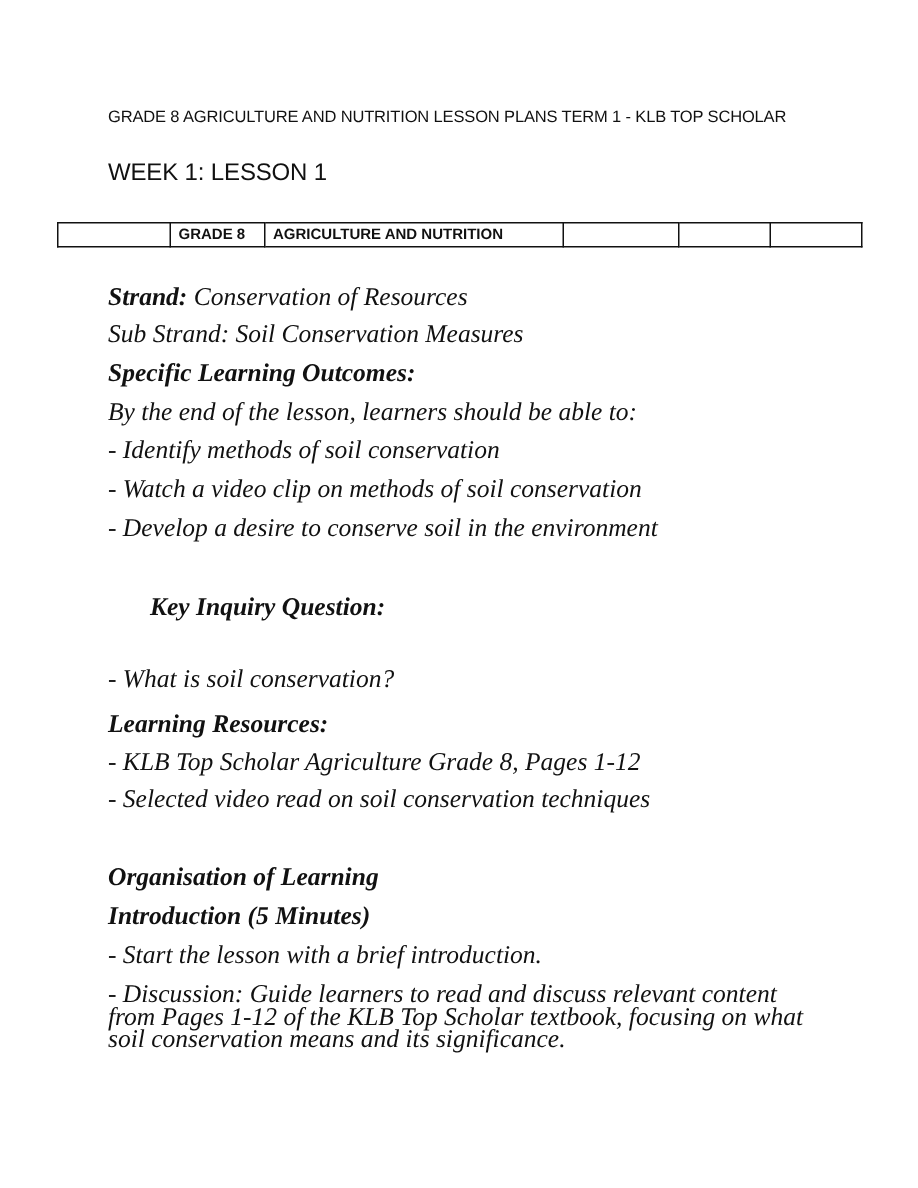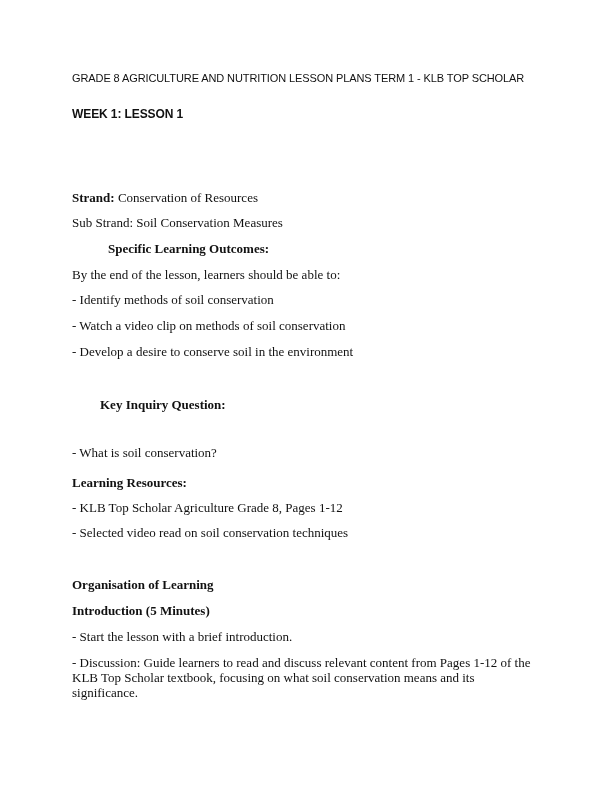--- a/index.html
+++ b/index.html
@@ -27,22 +27,22 @@
     .title {
       left: 72px;
       top: 72px;
       font-size: 11px;
       font-weight: normal;
       letter-spacing: -0.1px;
     }
     .subtitle {
       left: 72px;
       top: 107px;
-      font-size: 12px;
-      font-weight: bold;
+      font-size: 16px;
+      font-weight: normal;
       letter-spacing: -0.1px;
     }
     table.meta {
       position: absolute;
       left: 38px;
       top: 148px;
       width: 536px;
       border-collapse: collapse;
       table-layout: fixed;
       font-family: "Liberation Sans", "DejaVu Sans", sans-serif;
@@ -56,22 +56,23 @@
       line-height: 15px;
       white-space: nowrap;
       overflow: hidden;
     }
     table.meta td.center {
       text-align: center;
       padding: 0;
     }
     .body-line {
       left: 72px;
-      font-size: 13px;
+      font-size: 17px;
       line-height: 14px;
+      font-style: italic;
     }
     .bold { font-weight: bold; }
     .wrap {
       white-space: normal;
       width: 470px;
       line-height: 15px;
     }
   </style>
 </head>
 <body>
@@ -84,30 +85,38 @@
   <table class="meta">
     <colgroup>
       <col style="width:75px">
       <col style="width:63px">
       <col style="width:199px">
       <col style="width:77px">
       <col style="width:61px">
       <col style="width:61px">
     </colgroup>
     <tbody>
+    <tr>
+      <td></td>
+      <td>GRADE 8</td>
+      <td>AGRICULTURE AND NUTRITION</td>
+      <td></td>
+      <td></td>
+      <td></td>
+    </tr>
   </tbody>
     </table>
 
   <div class="abs serif body-line" style="top:191px;">
     <span class="bold">Strand:</span><span> Conservation of Resources</span>
   </div>
 
   <div class="abs serif body-line" style="top:216px;">Sub Strand: Soil Conservation Measures</div>
 
-  <div class="abs serif body-line bold" style="top:242px;margin-left:36px;">Specific Learning Outcomes:</div>
+  <div class="abs serif body-line bold" style="top:242px;">Specific Learning Outcomes:</div>
   <div class="abs serif body-line" style="top:268px;">By the end of the lesson, learners should be able to:</div>
   <div class="abs serif body-line" style="top:293px;">- Identify methods of soil conservation</div>
   <div class="abs serif body-line" style="top:319px;">- Watch a video clip on methods of soil conservation</div>
   <div class="abs serif body-line" style="top:345px;">- Develop a desire to conserve soil in the environment</div>
 
   <div class="abs serif body-line bold" style="top:398px;margin-left:28px;">Key Inquiry Question:</div>
   <div class="abs serif body-line" style="top:424px;margin-top:22px;">- What is soil conservation?</div>
 
   <div class="abs serif body-line bold" style="top:476px;">Learning Resources:</div>
   <div class="abs serif body-line" style="top:501px;">- KLB Top Scholar Agriculture Grade 8, Pages 1-12</div>

